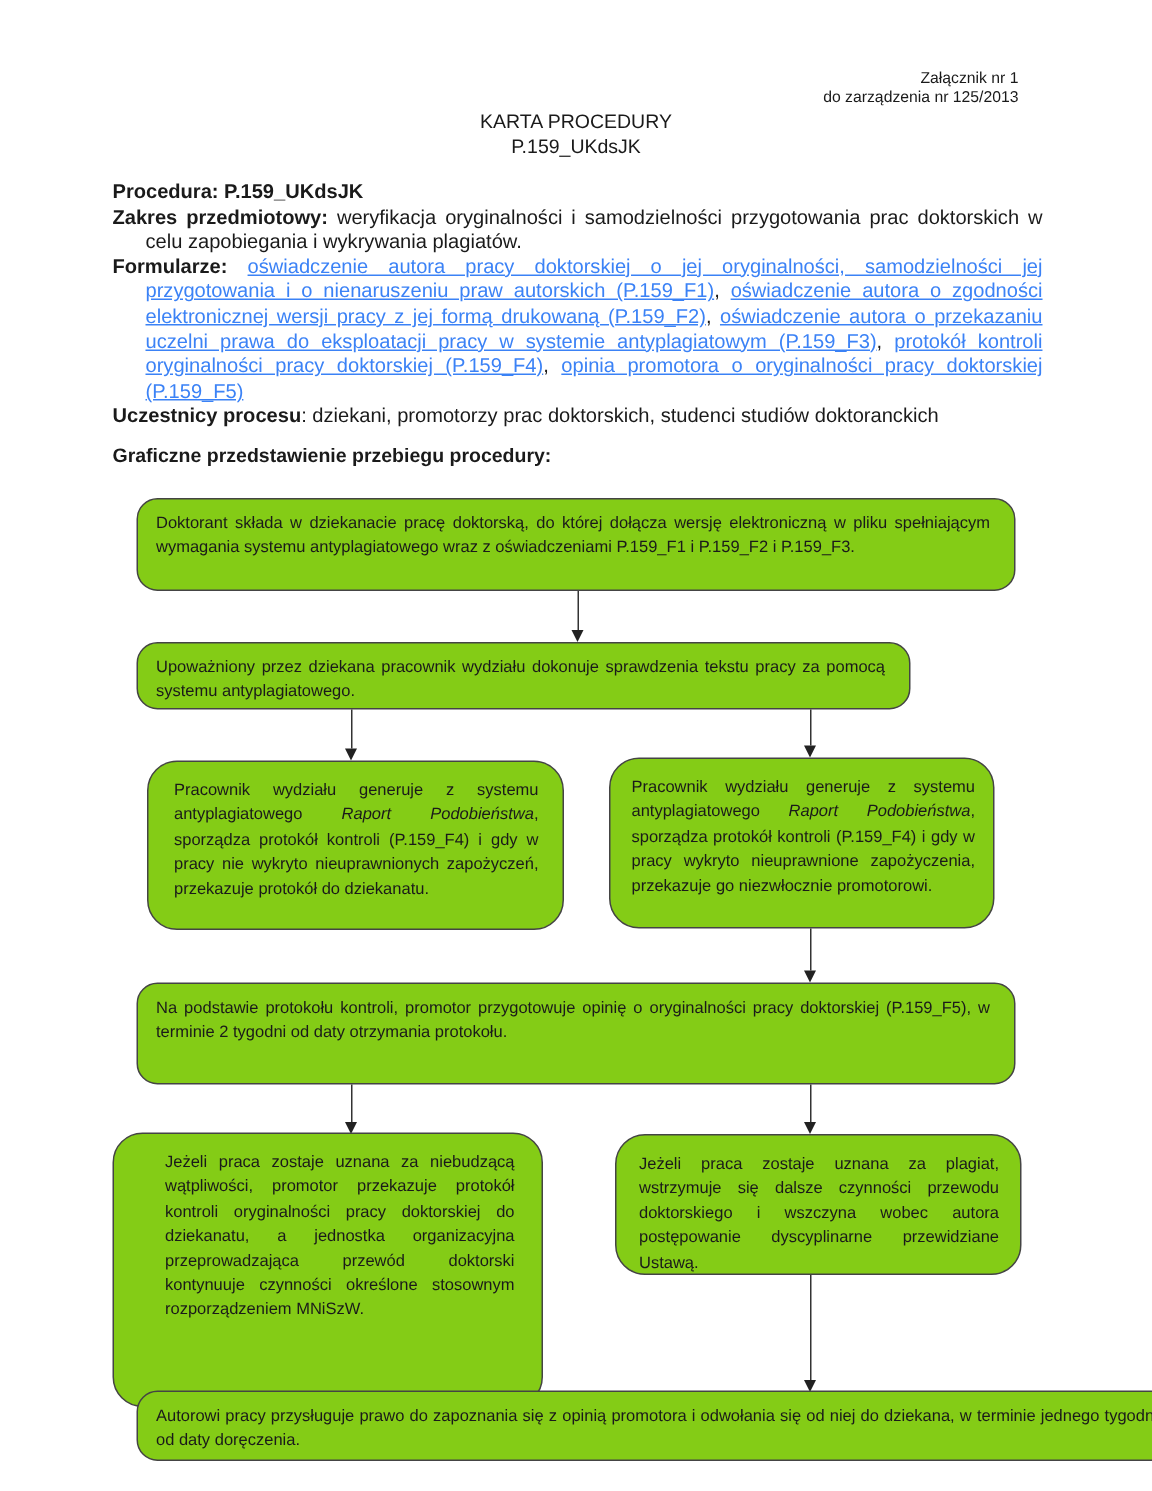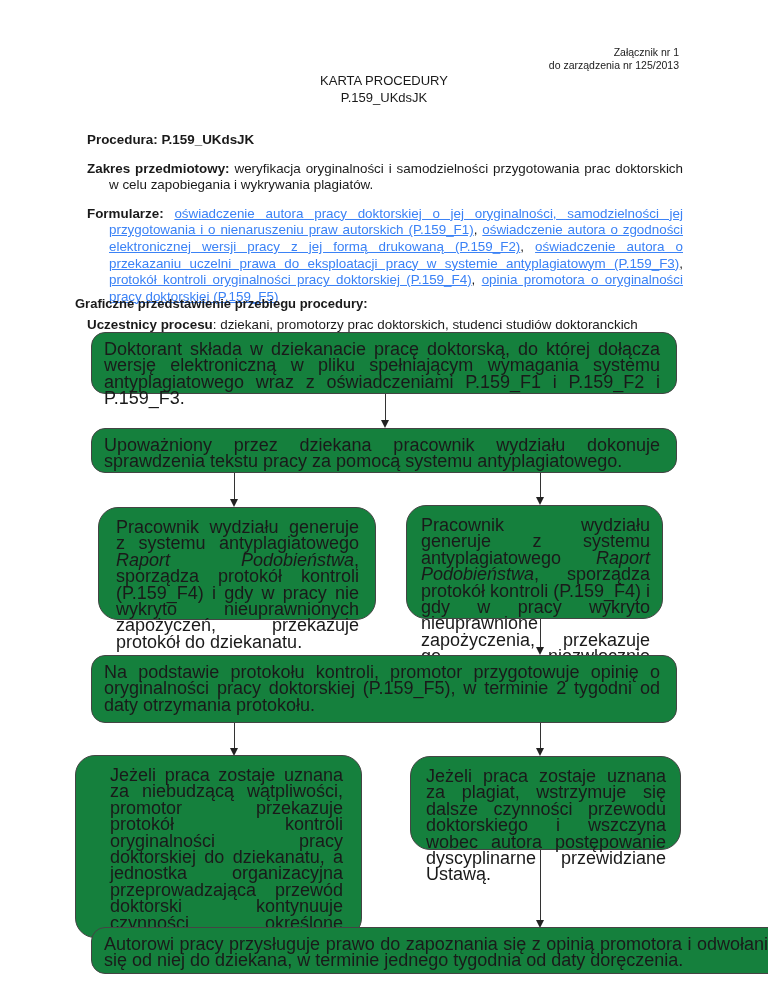--- a/index.html
+++ b/index.html
@@ -2,27 +2,27 @@
 <html><head>
   <meta charset="utf-8">
   <style>
     html, body { margin: 0; padding: 0; background: #ffffff; }
     body { width: 768px; height: 994px; position: relative; overflow: hidden;
            font-family: "Liberation Sans", sans-serif; color: #1a1a1a; }
     .abs { position: absolute; }
     .annex { right: 89px; top: 46px; text-align: right; font-size: 10.5px; line-height: 13px; }
     .title { left: 0; width: 768px; top: 72px; text-align: center; font-size: 13px; line-height: 17px; }
     .meta { left: 75px; top: 120px; width: 620px; font-size: 13.4px; line-height: 16.6px; }
-    .meta p { margin: 12px; }
+    .meta p { margin: 0; }
     .meta .hang { padding-left: 22px; text-indent: -22px; text-align: justify; }
     .meta b { font-weight: bold; }
     .meta a { color: #3b82f6; text-decoration: underline; }
     .section-heading { left: 75px; top: 296px; font-size: 13px; font-weight: bold; }
     .box { position: absolute; border: 1.3px solid #444; border-radius: 14px; box-sizing: border-box;
-           font-size: 18px; line-height: 16.4px; text-align: justify; background: #15803d; }
+           font-size: 11px; line-height: 16.4px; text-align: justify; background: #84cc16; }
     .box.wide { padding: 8px 16px 6px 12px; }
     .box.narrow { padding: 11px 16px 8px 17px; border-radius: 20px; }
     .box .text-last { text-align-last: left; }
     .vline { position: absolute; width: 1.3px; background: #333; }
     .arrowhead { position: absolute; width: 0; height: 0;
                  border-left: 4px solid transparent; border-right: 4px solid transparent;
                  border-top: 8px solid #222; }
   </style>
 </head>
 <body>
@@ -46,21 +46,21 @@
 
 <div class="abs section-heading">Graficzne przedstawienie przebiegu procedury:</div>
 
 <div class="box wide" style="left:91px; top:332px; width:586px; height:62px;">
   <div class="text-last">Doktorant składa w dziekanacie pracę doktorską, do której dołącza wersję elektroniczną w pliku spełniającym wymagania systemu antyplagiatowego wraz z oświadczeniami P.159_F1 i P.159_F2 i P.159_F3.</div>
 </div>
 
 <div class="vline" style="left:385px; top:394px; height:26px;"></div>
 <div class="arrowhead" style="left:381px; top:420px;"></div>
 
-<div class="box wide" style="left:91px; top:428px; width:586px; height:45px;">
+<div class="box wide" style="left:91px; top:428px; width:516px; height:45px;">
   <div class="text-last">Upoważniony przez dziekana pracownik wydziału dokonuje sprawdzenia tekstu pracy za pomocą systemu antyplagiatowego.</div>
 </div>
 
 <div class="vline" style="left:234px; top:473px; height:26px;"></div>
 <div class="arrowhead" style="left:230px; top:499px;"></div>
 <div class="vline" style="left:540px; top:473px; height:24px;"></div>
 <div class="arrowhead" style="left:536px; top:497px;"></div>
 
 <div class="box narrow" style="left:98px; top:507px; width:278px; height:113px;">
   <div class="text-last"><span>Pracownik wydziału generuje z systemu antyplagiatowego </span><i>Raport Podobieństwa</i><span>, sporządza protokół kontroli (P.159_F4) i gdy w pracy nie wykryto nieuprawnionych zapożyczeń, przekazuje protokół do dziekanatu.</span></div>

